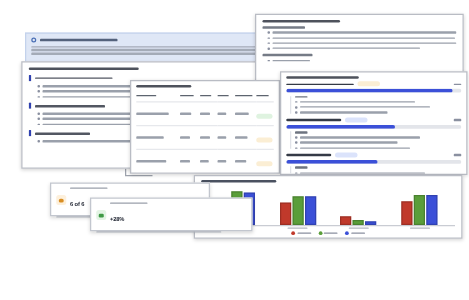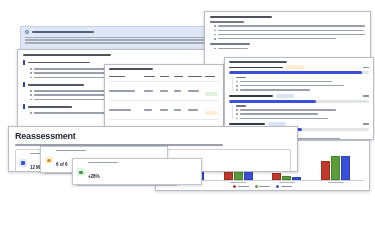--- a/index.html
+++ b/index.html
@@ -422,38 +422,20 @@
             <span class="lt"></span>
           </div>
           <div class="li">
             <span class="sw" style="background: rgb(59, 80, 216);"></span>
             <span class="lt"></span>
           </div>
         </div>
     </div>
   </div>
 
-  <div class="card" id="reassess">
-    <div class="rpad">
-      <div class="rtitle">Reassessment</div>
-      <div class="rsub" style="width:208px;"></div>
-      <div class="statcard">
-        <div class="top">
-          <span class="sico" style="background:#e3e9fa;">
-            <i style="background:#3b50d8;"></i>
-          </span>
-          <span>
-            <span class="slab" style="display:block;"></span>
-            <span class="sval" style="color:#1e2330;">12 Months</span>
-          </span>
-        </div>
-
-      </div>
-    </div>
-  </div>
 
   <div class="ministat" style="left:40px;top:146px;width:128px;height:27px;">
     <div class="mpad2">
       <div class="top" style="display:flex;align-items:center;gap:3px;">
         <span class="sico" style="background:#fdf0dc;">
           <i style="background:#d98e23;border-radius:50%;"></i>
         </span>
         <span>
           <span class="slab" style="display:block;width:30px;"></span>
           <span class="sval" style="color:#1e2330;">6 of 6</span>

